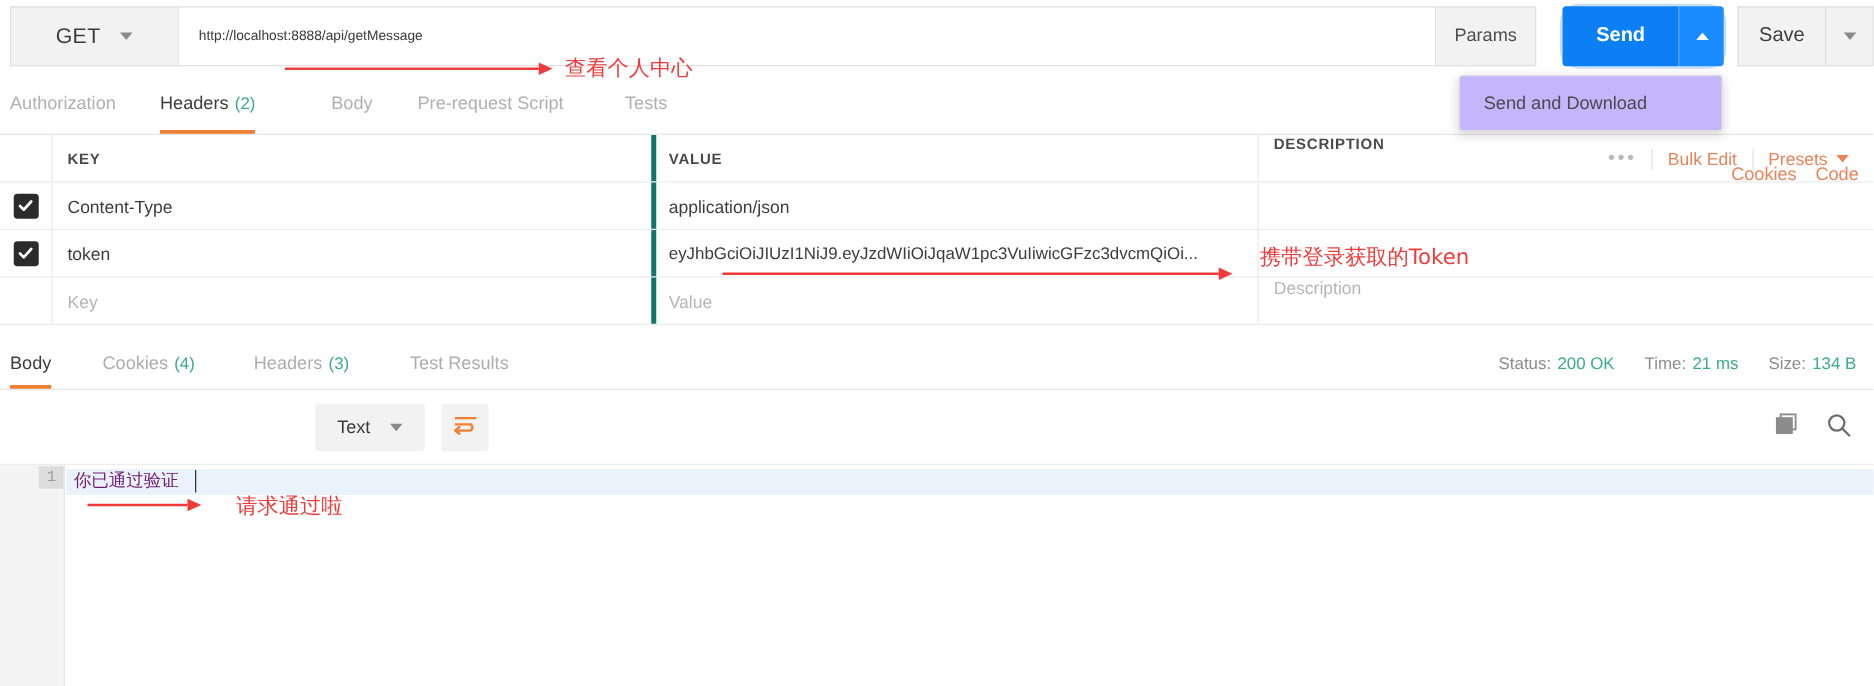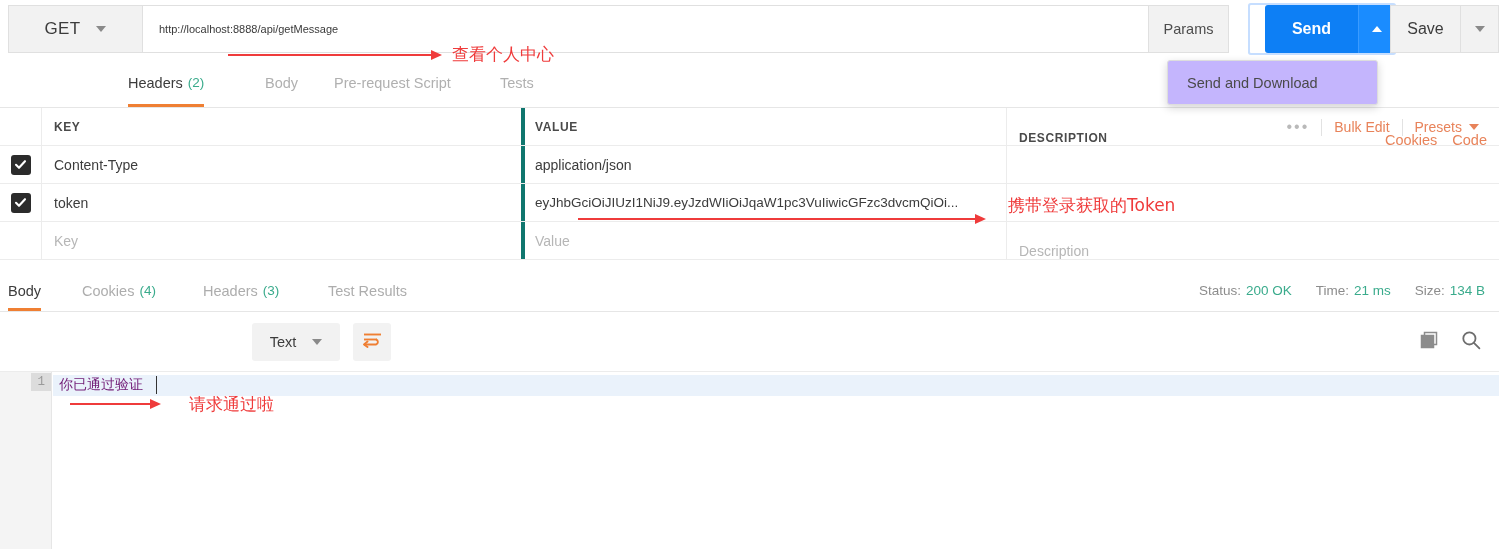--- a/index.html
+++ b/index.html
@@ -30,21 +30,21 @@
     font-size:11px; color:#3a3a3a;
   }
   .params-btn {
     position:absolute; left:1149px; top:5px; width:80px; height:48px;
     background:#f2f2f2; border:1px solid #e0e0e0; border-left:none;
     display:flex; align-items:center; justify-content:center;
     font-size:14.5px; color:#4d4d4d;
   }
   .send-wrap {
     position:absolute; left:1250px; top:5px; height:48px; display:flex;
-    box-shadow:0 0 0 2px rgba(51,136,255,.28); border-radius:1px;padding-left:15px;
+    box-shadow:0 0 0 2px rgba(51,136,255,.28); border-radius:13px;
   }
   .send-btn {
     width:93px; height:48px; background:#0d7ff5; color:#fff;
     display:flex; align-items:center; justify-content:center;
     font-size:16px; font-weight:bold; border-radius:3px 0 0 3px;
   }
   .send-split {
     width:36px; height:48px; background:#1a8cff;
     display:flex; align-items:center; justify-content:center; border-radius:0 3px 3px 0;
     border-left:1px solid #3a9bff;
@@ -89,21 +89,21 @@
     font-size:14.5px; color:#e8835a;
   }
 
   
   .tbl { position:absolute; left:0; top:108px; width:1499px; }
   .trow { position:relative; display:flex; height:38px; border-bottom:1px solid #ececec; }
   .trow.head { height:38px; }
   .c-chk { width:42px; border-right:1px solid #ececec; display:flex; align-items:center; justify-content:center; flex:0 0 42px; }
   .c-key { width:483px; flex:0 0 483px; border-right:4px solid #0f766e; display:flex; align-items:center; padding-left:12px; }
   .c-val { width:482px; flex:0 0 482px; border-right:1px solid #ececec; display:flex; align-items:center; padding-left:10px; overflow:hidden; }
-  .c-desc { flex:1 1 auto; display:flex; align-items:flex-end; padding-left:12px; }
+  .c-desc { flex:1 1 auto; display:flex; align-items:flex-start; padding-left:12px; }
   .hcell { font-size:12px; font-weight:bold; color:#4a4a4a; letter-spacing:.6px; }
   .cellval { font-size:14px; color:#3c3c3c; white-space:nowrap; }
   .cellval.mono { font-size:13.5px; }
   .ph { font-size:14px; color:#b6b6b6; }
   .chk {
     width:20px; height:20px; background:#2b2b2b; border-radius:3px;
     display:flex; align-items:center; justify-content:center;
   }
   .chk svg { display:block; }
   .tools { position:absolute; right:8px; top:0; height:38px; display:flex; align-items:center; gap:0; }
@@ -175,20 +175,23 @@
     </div>
     <div class="save-btn">Save</div>
     <div class="save-split">
       <span class="caret-dn"></span>
     </div>
   </div>
 
   <div class="send-dropdown">Send and Download</div>
 
   <div class="req-tabs">
+    <div class="req-tab" style="left:8px;">
+      <span>Authorization</span>
+    </div>
     <div class="req-tab active" style="left:128px;">
       <span>Headers</span>
       <span class="cnt">(2)</span>
       <span class="tab-underline"></span>
     </div>
     <div class="req-tab" style="left:265px;">
       <span>Body</span>
     </div>
     <div class="req-tab" style="left:334px;">
       <span>Pre-request Script</span>

